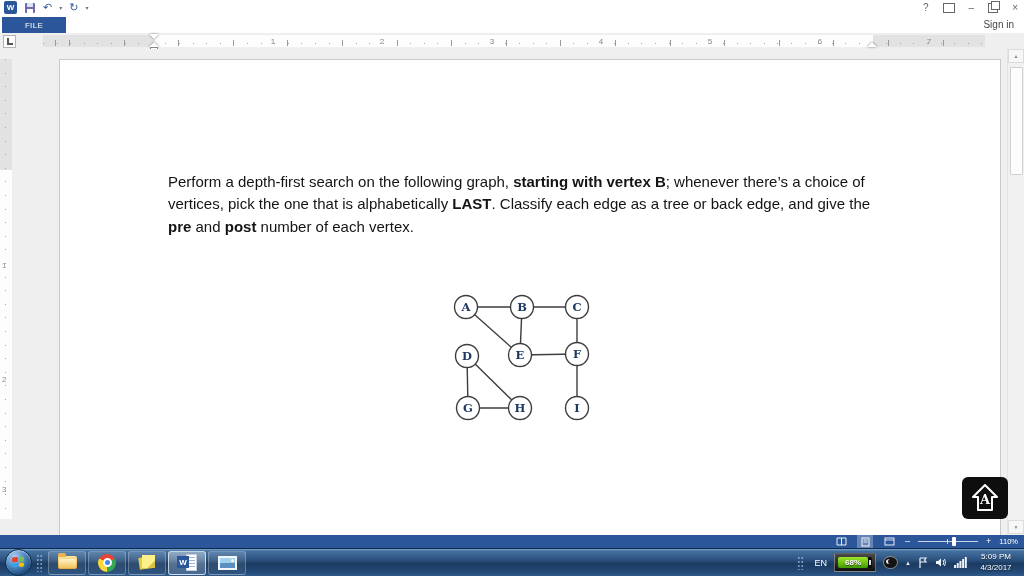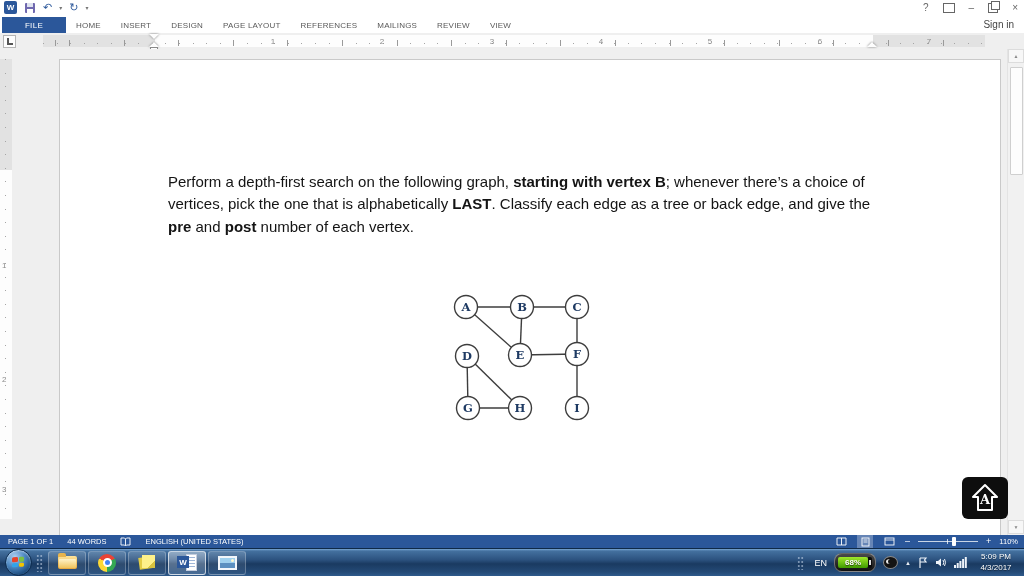--- a/index.html
+++ b/index.html
@@ -120,21 +120,21 @@
   .icon-wordapp .pg{position:absolute;right:0;top:0;width:11px;height:17px;background:#fff;border:1px solid #c5cede;box-sizing:border-box;}
   .icon-wordapp .pg i{display:block;height:1px;background:#9fb6d8;margin:2px 1.5px 0 1.5px;}
   .icon-wordapp .wb{position:absolute;left:0;top:2px;width:12px;height:12px;background:#2b579a;color:#fff;
     font-size:8px;font-weight:bold;display:flex;align-items:center;justify-content:center;}
   .icon-photo{width:19px;height:14px;border:2px solid #f2f6fa;box-sizing:border-box;position:relative;
     background:linear-gradient(180deg,#9fd0ee 55%,#5b8fc0 55%);}
   .icon-photo::after{content:"";position:absolute;right:1px;top:1px;width:3px;height:3px;border-radius:50%;background:#fff8d0;}
 
   .tray{display:flex;align-items:center;gap:7px;padding-right:6px;margin-left:auto;}
   .tray-lang{color:#fff;font-size:9px;}
-  .batt-wrap{display:flex;align-items:center;height:17px;padding:0 3px;border-radius:8px;
+  .batt-wrap{display:flex;align-items:center;height:17px;padding:0 3px;border-radius:0;
     background:linear-gradient(180deg,#4a4a4a,#101010);border:1px solid rgba(255,255,255,.35);}
   .batt-body{width:30px;height:11px;border-radius:2px;background:linear-gradient(180deg,#9fe82a,#3f9a00);
     color:#fff;font-size:8px;font-weight:bold;display:flex;align-items:center;justify-content:center;text-shadow:0 1px 1px rgba(0,0,0,.6);}
   .batt-cap{width:4px;height:11px;background:#0c0c0c;border-radius:0 2px 2px 0;display:flex;align-items:center;}
   .batt-cap i{width:2px;height:5px;background:#ddd;margin-left:1px;}
   .icon-eye{width:13px;height:11px;border-radius:50%;background:#141414;border:1px solid #8a8a8a;position:relative;}
   .icon-eye::after{content:"";position:absolute;left:2px;top:2px;width:6px;height:5px;border-radius:50%;border-left:2px solid #eee;}
   .tray-expand{color:#e9eef5;font-size:6px;}
   .clock{color:#fff;font-size:8px;line-height:1.35;text-align:center;text-shadow:0 1px 1px rgba(0,0,0,.5);min-width:44px;}
 </style>
@@ -161,30 +161,20 @@
       <span>?</span>
       <span class="ribbonopt-glyph"></span>
       <span>–</span>
       <span class="restore-glyph"></span>
       <span>×</span>
     </div>
   </div>
 
   <div class="tabrow">
     <div class="filetab">FILE</div>
-    <div class="rtabs">
-        <span class="rtab">HOME</span>
-        <span class="rtab">INSERT</span>
-        <span class="rtab">DESIGN</span>
-        <span class="rtab">PAGE LAYOUT</span>
-        <span class="rtab">REFERENCES</span>
-        <span class="rtab">MAILINGS</span>
-        <span class="rtab">REVIEW</span>
-        <span class="rtab">VIEW</span>
-      </div>
   </div>
   <div class="signin">Sign in</div>
 
   <div class="rulerrow">
     <div class="tabselector">
         <i></i>
       </div>
     <div class="hstrip">
       <div class="hticks"></div>
       <div class="hticks2"></div>
@@ -252,29 +242,20 @@
 
     <div class="overlay-capslock">
       <svg width="32" height="30" viewBox="0 0 32 30">
         <path d="M16 2 L28 14 H23 V27 H9 V14 H4 Z" fill="none" stroke="#fff" stroke-width="2" stroke-linejoin="round"></path>
         <text x="16" y="21" text-anchor="middle" font-family="DejaVu Serif, serif" font-size="13" font-weight="bold" fill="#fff">A</text>
       </svg>
     </div>
   </div>
 
   <div class="statusbar">
-    <div class="sb-left">
-      <span>PAGE 1 OF 1</span>
-      <span>44 WORDS</span>
-      <svg width="11" height="10" viewBox="0 0 11 10">
-        <path d="M1 1 H4.5 L5.5 2 L6.5 1 H10 V8 H6.5 L5.5 9 L4.5 8 H1 Z" fill="none" stroke="#fff" stroke-width="0.9"></path>
-        <line x1="5.5" y1="2" x2="5.5" y2="8.6" stroke="#fff" stroke-width="0.9"></line>
-      </svg>
-      <span>ENGLISH (UNITED STATES)</span>
-    </div>
     <div class="sb-spacer"></div>
     <div class="sb-right">
       <span class="viewbtn">
         <svg width="11" height="9" viewBox="0 0 11 9">
             <path d="M1 1 H10 V8 H1 Z M5.5 1 V8" fill="none" stroke="#fff" stroke-width="0.9"></path>
           </svg>
       </span>
       <span class="viewbtn active">
         <svg width="9" height="10" viewBox="0 0 9 10">
             <rect x="1" y="1" width="7" height="8" fill="none" stroke="#fff" stroke-width="0.9"></rect>

